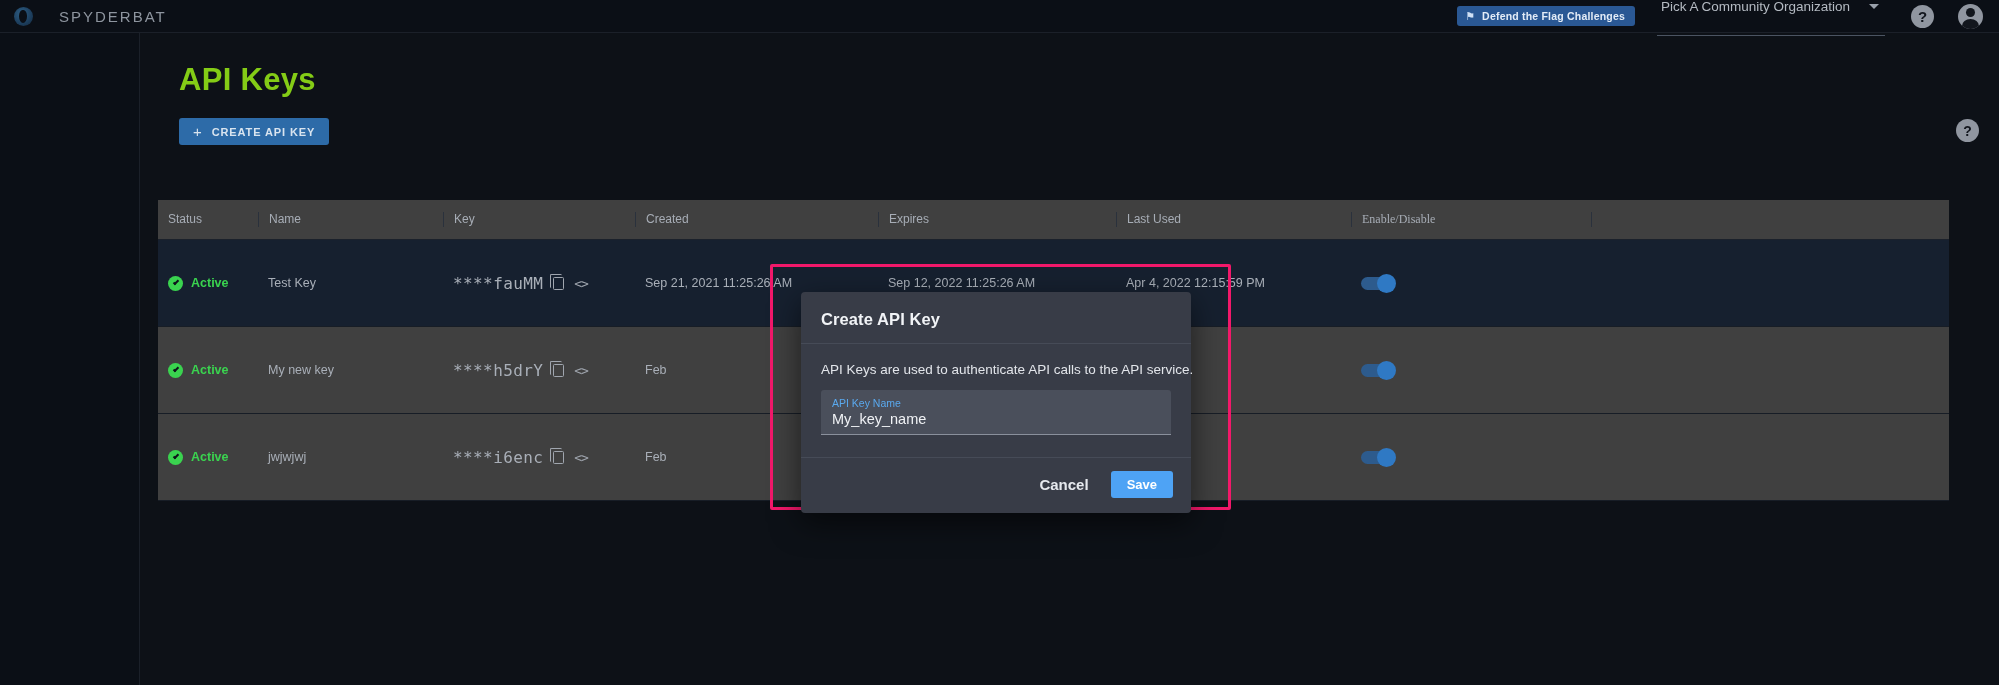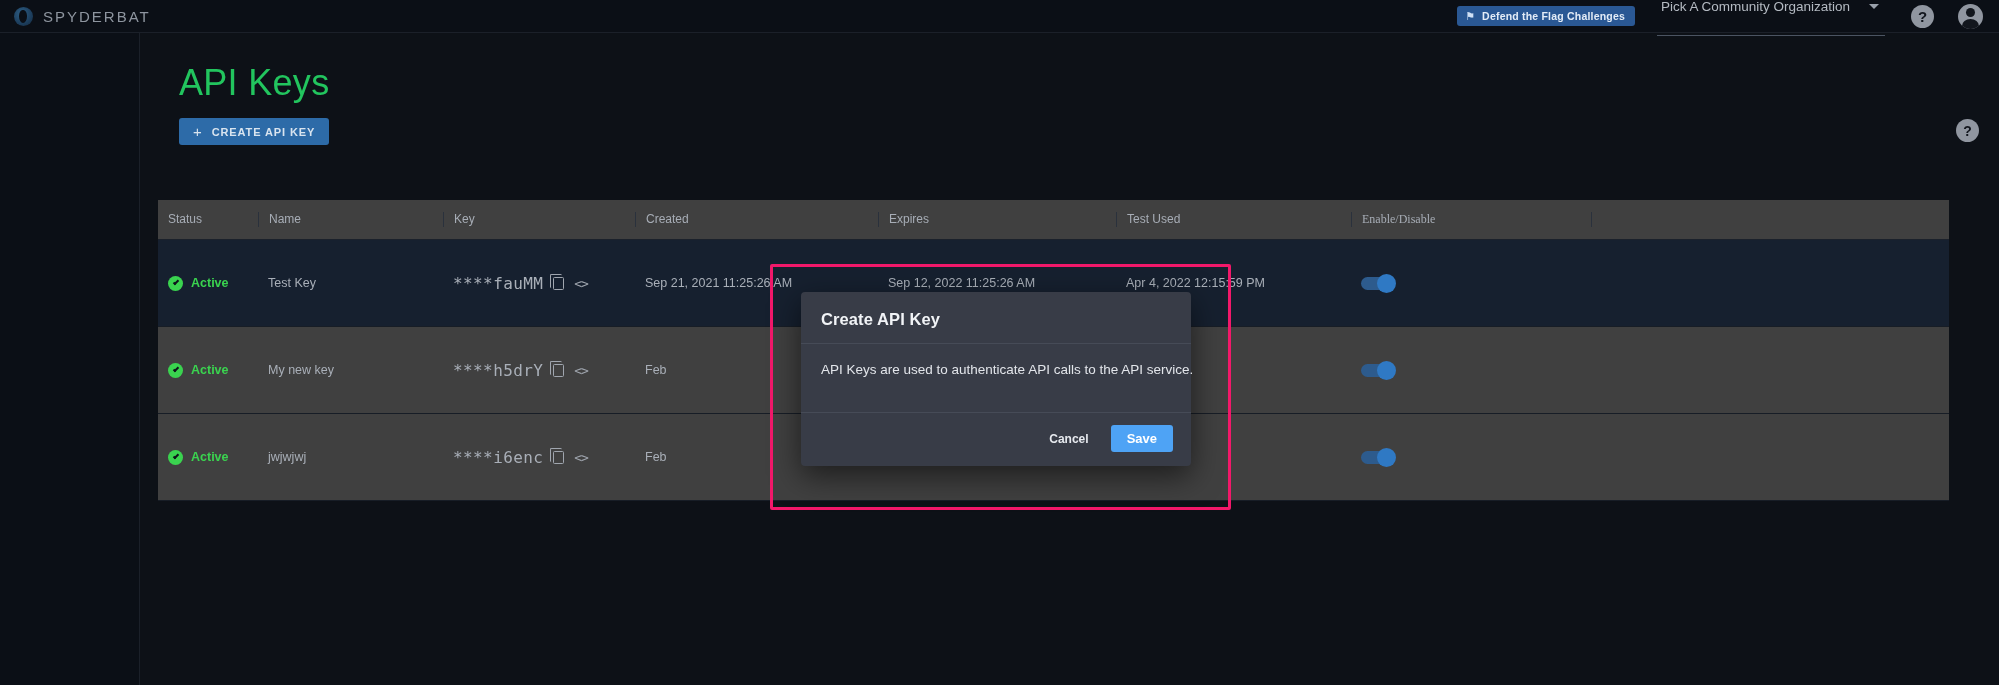--- a/index.html
+++ b/index.html
@@ -45,20 +45,21 @@
     width: 8px; height: 13px;
     border-radius: 45% 45% 50% 50%;
     background: #0b0f16;
   }
   #brand-text {
     font-size: 15px;
     letter-spacing: 2.0px;
     color: #8e959f;
     font-weight: 400;
     white-space: nowrap;
+    margin-left: 16px;
   }
   #topbar-right {
     margin-left: auto;
     display: flex;
     align-items: center;
     gap: 0px;
     padding-right: 16px;
   }
   #dtf-badge {
     display: flex;
@@ -146,23 +147,23 @@
   #main {
     position: absolute;
     left: 141px; top: 33px;
     width: 1858px; height: 652px;
     background: #0d1117;
     overflow: hidden;
   }
   #page-title {
     position: absolute;
     left: 38px; top: 29px;
-    font-size: 36px;
-    font-weight: 400;
-    color: #22c55e;
+    font-size: 31px;
+    font-weight: 700;
+    color: #84cc16;
     letter-spacing: .3px;
   }
   #create-btn {
     position: absolute;
     left: 38px; top: 85px;
     height: 27px;
     background: #2d6ba8;
     border: none;
     border-radius: 3px;
     color: #d9e4ef;
@@ -342,21 +343,21 @@
     border-top: 1px solid #464b57;
     display: flex;
     justify-content: flex-end;
     align-items: center;
     gap: 10px;
     margin-top: 14px;
   }
   #cancel-btn {
     background: none; border: none;
     color: #e6e9ee;
-    font-size: 12px;
+    font-size: 15px;
     font-weight: 700;
     padding: 6px 12px;
     cursor: pointer;
     font-family: "Liberation Sans", sans-serif;
   }
   #save-btn {
     background: #4ea3f5;
     border: none;
     border-radius: 3px;
     color: #ffffff;
@@ -413,21 +414,21 @@
 
   <div id="help-page">?</div>
 
   <div id="table">
     <div id="thead">
       <div class="hcell first c-status">Status</div>
       <div class="hcell c-name">Name</div>
       <div class="hcell c-key">Key</div>
       <div class="hcell c-created">Created</div>
       <div class="hcell c-expires">Expires</div>
-      <div class="hcell c-last">Test Used</div>
+      <div class="hcell c-last">Last Used</div>
       <div class="hcell c-toggle">Enable/Disable</div>
       <div class="hcell blank c-end"></div>
     </div>
 
     <div class="row sel">
       <div class="cell c-status">
         <div class="status-wrap">
           <span class="check">
               <span></span>
             </span>
@@ -510,20 +511,24 @@
     </div>
   </div>
 </div>
 
 <div id="modal">
   <div id="modal-head">
     <div id="modal-title">Create API Key</div>
   </div>
   <div id="modal-body">
     <div id="modal-desc">API Keys are used to authenticate API calls to the API service.</div>
+    <div id="field">
+      <span id="field-label">API Key Name</span>
+      <input id="field-value" type="text" value="My_key_name" style="">
+    </div>
   </div>
   <div id="modal-foot">
     <button id="cancel-btn">Cancel</button>
     <button id="save-btn">Save</button>
   </div>
 </div>
 
 <div id="annot"></div>
 
 </body></html>

